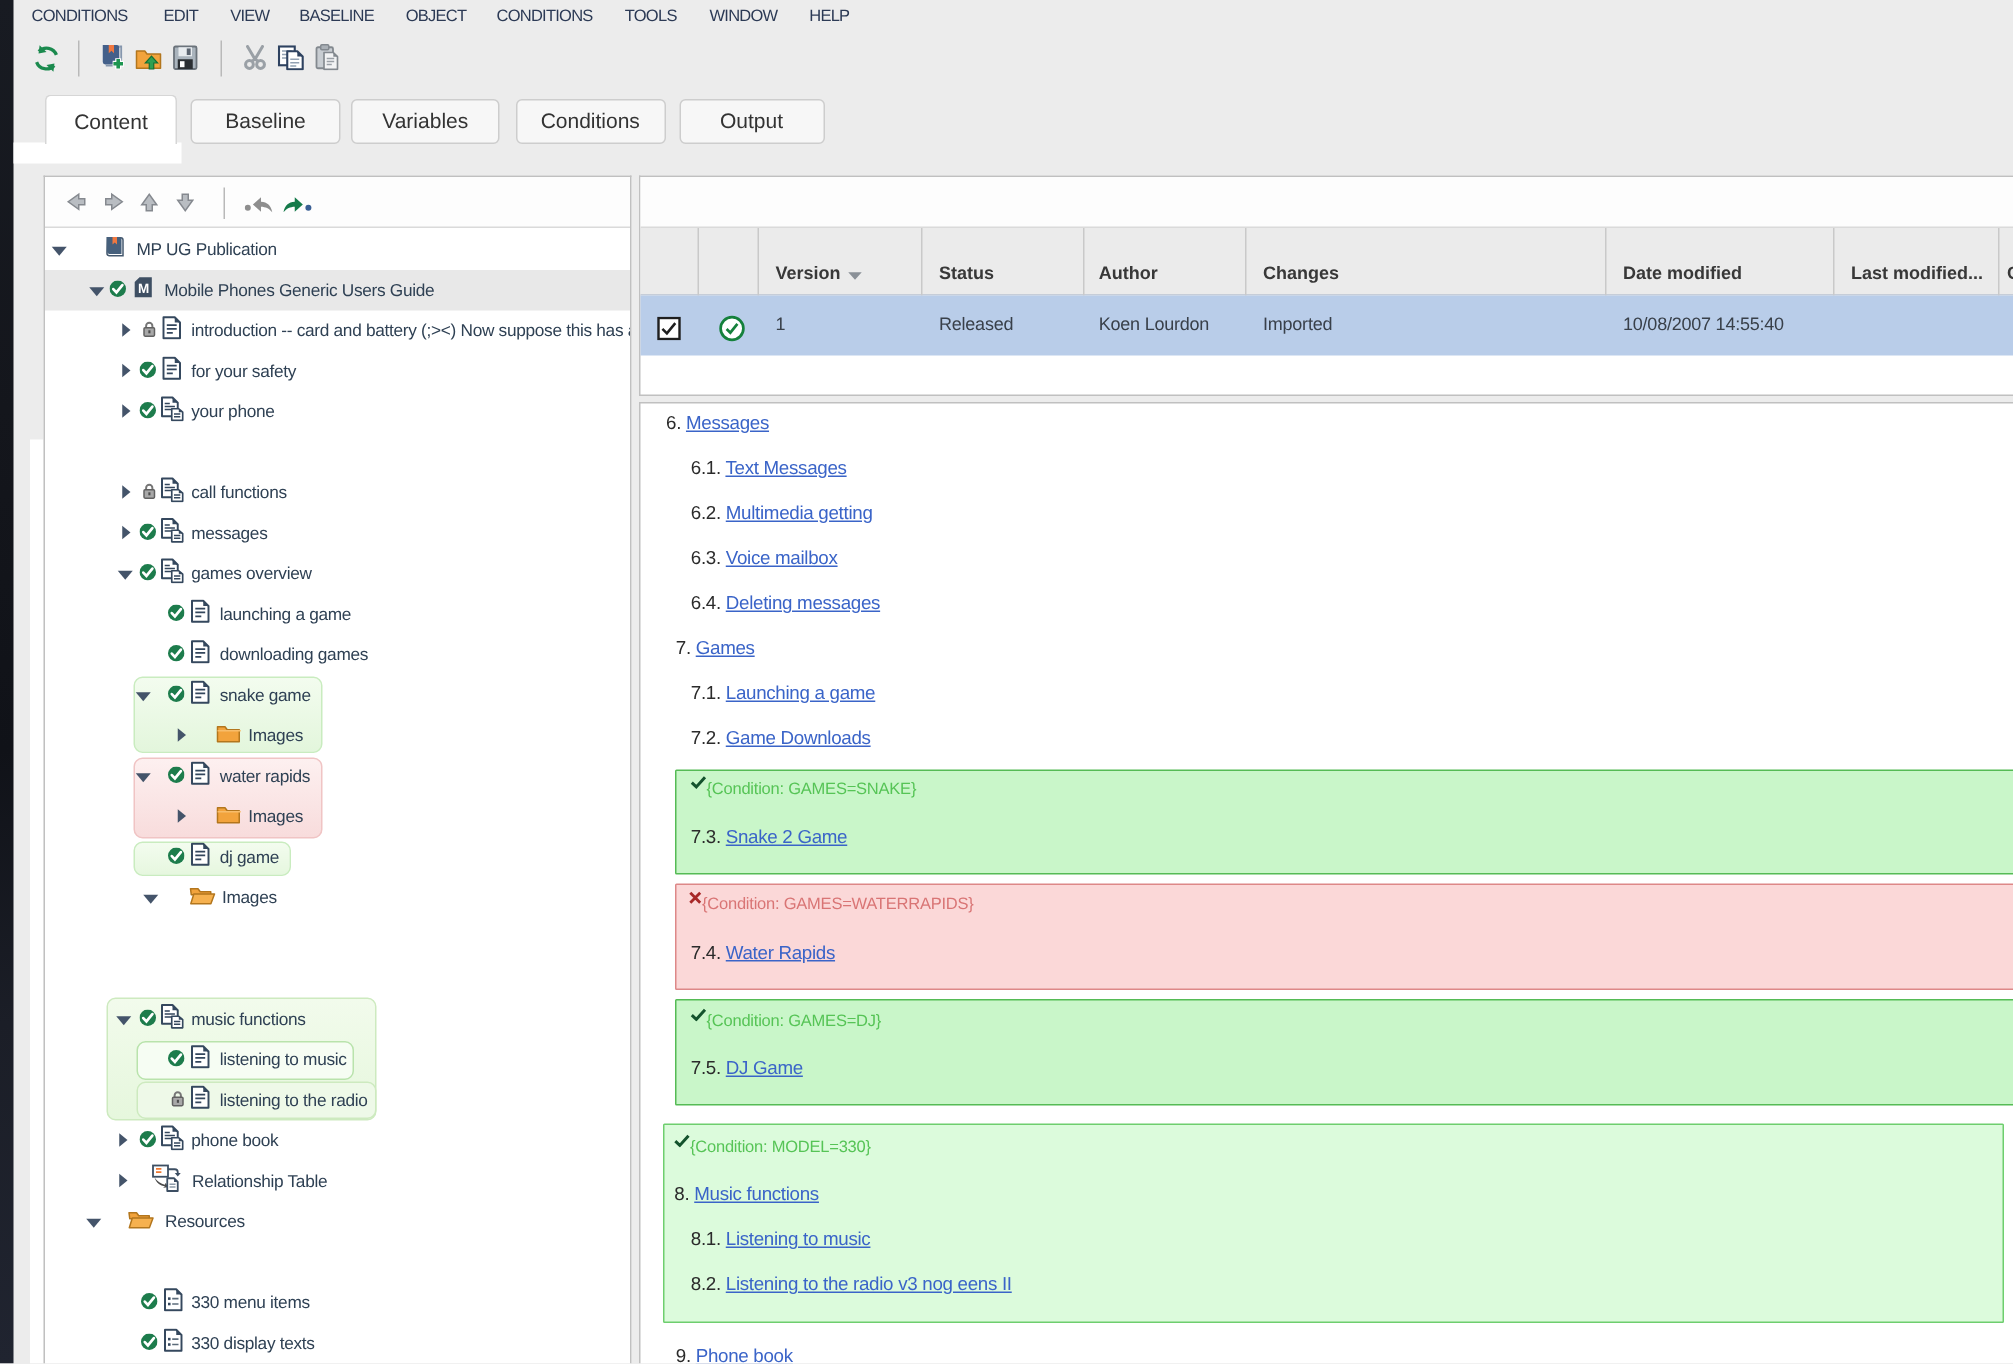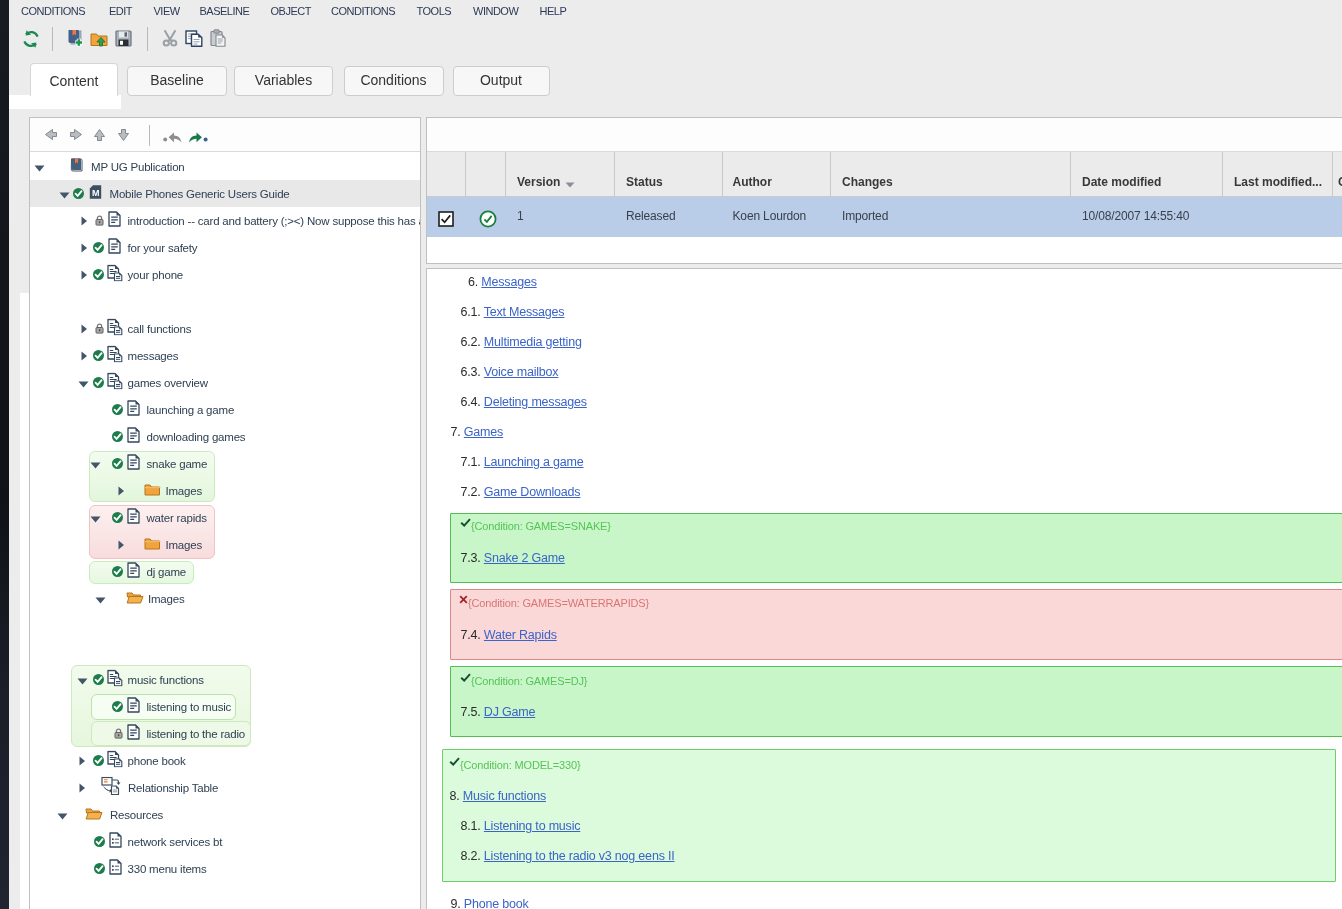--- a/index.html
+++ b/index.html
@@ -446,49 +446,49 @@
 <div class="trow" style="top:683.5px">
         <span class="ticon" style="left:27px"><svg width="11" height="8" viewBox="0 0 11 8" style="">
             <path d="M0.5 1.5 L10.5 1.5 L5.5 7.5 Z" fill="#44546a"></path>
           </svg></span>
         <span class="ticon" style="left:55px"><svg width="18" height="14" viewBox="0 0 18 14" style="">
             <path d="M1 3 h5 l1.5 2 h7 v2 h-13 Z" fill="#f2a33c" stroke="#b3761d" stroke-width="1" stroke-linejoin="round"></path>
             <path d="M3.2 6.5 h13.8 l-2.4 6.5 H1.2 Z" fill="#f6b14f" stroke="#b3761d" stroke-width="1" stroke-linejoin="round"></path>
           </svg></span>
         <span class="txt" style="left:80px">Resources</span>
       </div>
-<div class="trow" style="top:710.5px">
+<div class="trow" style="top:737.5px">
         <span class="ticon" style="left:63.5px"><svg width="11" height="11" viewBox="0 0 11 11" style="">
             <circle cx="5.5" cy="5.5" r="5.5" fill="#1d7c4c"></circle>
             <path d="M2.5300000000000002 5.720000000000001 L4.62 7.92 L8.58 3.08" stroke="#fff" stroke-width="1.8" fill="none" stroke-linecap="round"></path>
           </svg></span>
         <span class="ticon" style="left:78.5px"><svg width="13" height="16" viewBox="0 0 13 16" style="">
             <path d="M1 1 H8.5 L12 4.5 V15 H1 Z" fill="#fff" stroke="#35485e" stroke-width="1.3" stroke-linejoin="round"></path>
             <path d="M8.5 1 L8.5 4.5 L12 4.5 Z" fill="#35485e"></path>
             <rect x="3" y="6.4" width="1.7" height="1.7" fill="#35485e"></rect>
             <path d="M5.8 7.2 H10" stroke="#5b6b7a" stroke-width="1.1"></path>
             <rect x="3" y="10" width="1.7" height="1.7" fill="#35485e"></rect>
             <path d="M5.8 10.8 H10" stroke="#5b6b7a" stroke-width="1.1"></path>
           </svg></span>
-        <span class="txt" style="left:97.5px">network services bt</span>
-      </div>
-<div class="trow" style="top:737.5px">
+        <span class="txt" style="left:97.5px">330 menu items</span>
+      </div>
+<div class="trow" style="top:764.5px">
         <span class="ticon" style="left:63.5px"><svg width="11" height="11" viewBox="0 0 11 11" style="">
             <circle cx="5.5" cy="5.5" r="5.5" fill="#1d7c4c"></circle>
             <path d="M2.5300000000000002 5.720000000000001 L4.62 7.92 L8.58 3.08" stroke="#fff" stroke-width="1.8" fill="none" stroke-linecap="round"></path>
           </svg></span>
         <span class="ticon" style="left:78.5px"><svg width="13" height="16" viewBox="0 0 13 16" style="">
             <path d="M1 1 H8.5 L12 4.5 V15 H1 Z" fill="#fff" stroke="#35485e" stroke-width="1.3" stroke-linejoin="round"></path>
             <path d="M8.5 1 L8.5 4.5 L12 4.5 Z" fill="#35485e"></path>
             <rect x="3" y="6.4" width="1.7" height="1.7" fill="#35485e"></rect>
             <path d="M5.8 7.2 H10" stroke="#5b6b7a" stroke-width="1.1"></path>
             <rect x="3" y="10" width="1.7" height="1.7" fill="#35485e"></rect>
             <path d="M5.8 10.8 H10" stroke="#5b6b7a" stroke-width="1.1"></path>
           </svg></span>
-        <span class="txt" style="left:97.5px">330 menu items</span>
+        <span class="txt" style="left:97.5px">330 display texts</span>
       </div>
 </div>
 <div class="abs" id="rtoppanel">
 <div id="rtoolbar"></div>
 <div id="thead"></div>
 <div class="colsep" style="left:38px"></div>
 <div class="colsep" style="left:78px"></div>
 <div class="colsep" style="left:186.5px"></div>
 <div class="colsep" style="left:294.5px"></div>
 <div class="colsep" style="left:402.5px"></div>
@@ -518,21 +518,21 @@
 <div class="td" style="left:199px">Released</div>
 <div class="td" style="left:305.5px">Koen Lourdon</div>
 <div class="td" style="left:415px">Imported</div>
 <div class="td" style="left:655px">10/08/2007 14:55:40</div>
 </div>
 <div class="abs" id="contentpanel">
 <div class="cbox" style="left:22.5px;top:244px;width:951.5px;height:70px;background:#c9f6c9;border:1px solid #55bb55"></div>
 <div class="cbox" style="left:22.5px;top:320px;width:951.5px;height:71px;background:#fbd8d8;border:1px solid #dd8888"></div>
 <div class="cbox" style="left:22.5px;top:397px;width:951.5px;height:70.5px;background:#c9f6c9;border:1px solid #55bb55"></div>
 <div class="cbox" style="left:14.5px;top:480px;width:894.0px;height:133px;background:#dcfbdc;border:1px solid #6ece6e"></div>
-<div class="ci" style="left:41px;top:6.100000000000023px"><span>6.</span> <a>Messages</a></div>
+<div class="ci" style="left:17px;top:6.100000000000023px"><span>6.</span> <a>Messages</a></div>
 <div class="ci" style="left:33.5px;top:36.10000000000002px"><span>6.1.</span> <a>Text Messages</a></div>
 <div class="ci" style="left:33.5px;top:66.0px"><span>6.2.</span> <a>Multimedia getting</a></div>
 <div class="ci" style="left:33.5px;top:96.0px"><span>6.3.</span> <a>Voice mailbox</a></div>
 <div class="ci" style="left:33.5px;top:126.0px"><span>6.4.</span> <a>Deleting messages</a></div>
 <div class="ci" style="left:23.5px;top:156.0px"><span>7.</span> <a>Games</a></div>
 <div class="ci" style="left:33.5px;top:186.0px"><span>7.1.</span> <a>Launching a game</a></div>
 <div class="ci" style="left:33.5px;top:215.89999999999998px"><span>7.2.</span> <a>Game Downloads</a></div>
 <div class="ci" style="left:33.5px;top:282.0px"><span>7.3.</span> <a>Snake 2 Game</a></div>
 <div class="ci" style="left:33.5px;top:358.5px"><span>7.4.</span> <a>Water Rapids</a></div>
 <div class="ci" style="left:33.5px;top:436.0px"><span>7.5.</span> <a>DJ Game</a></div>

